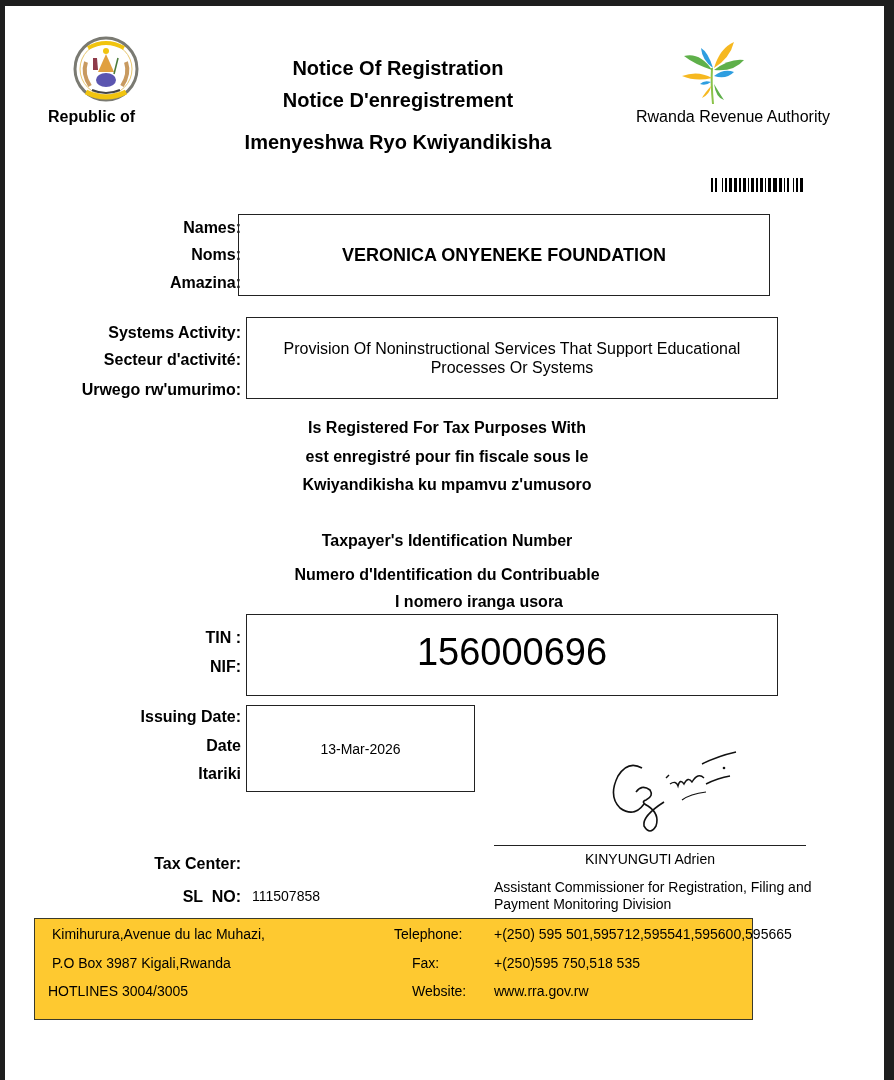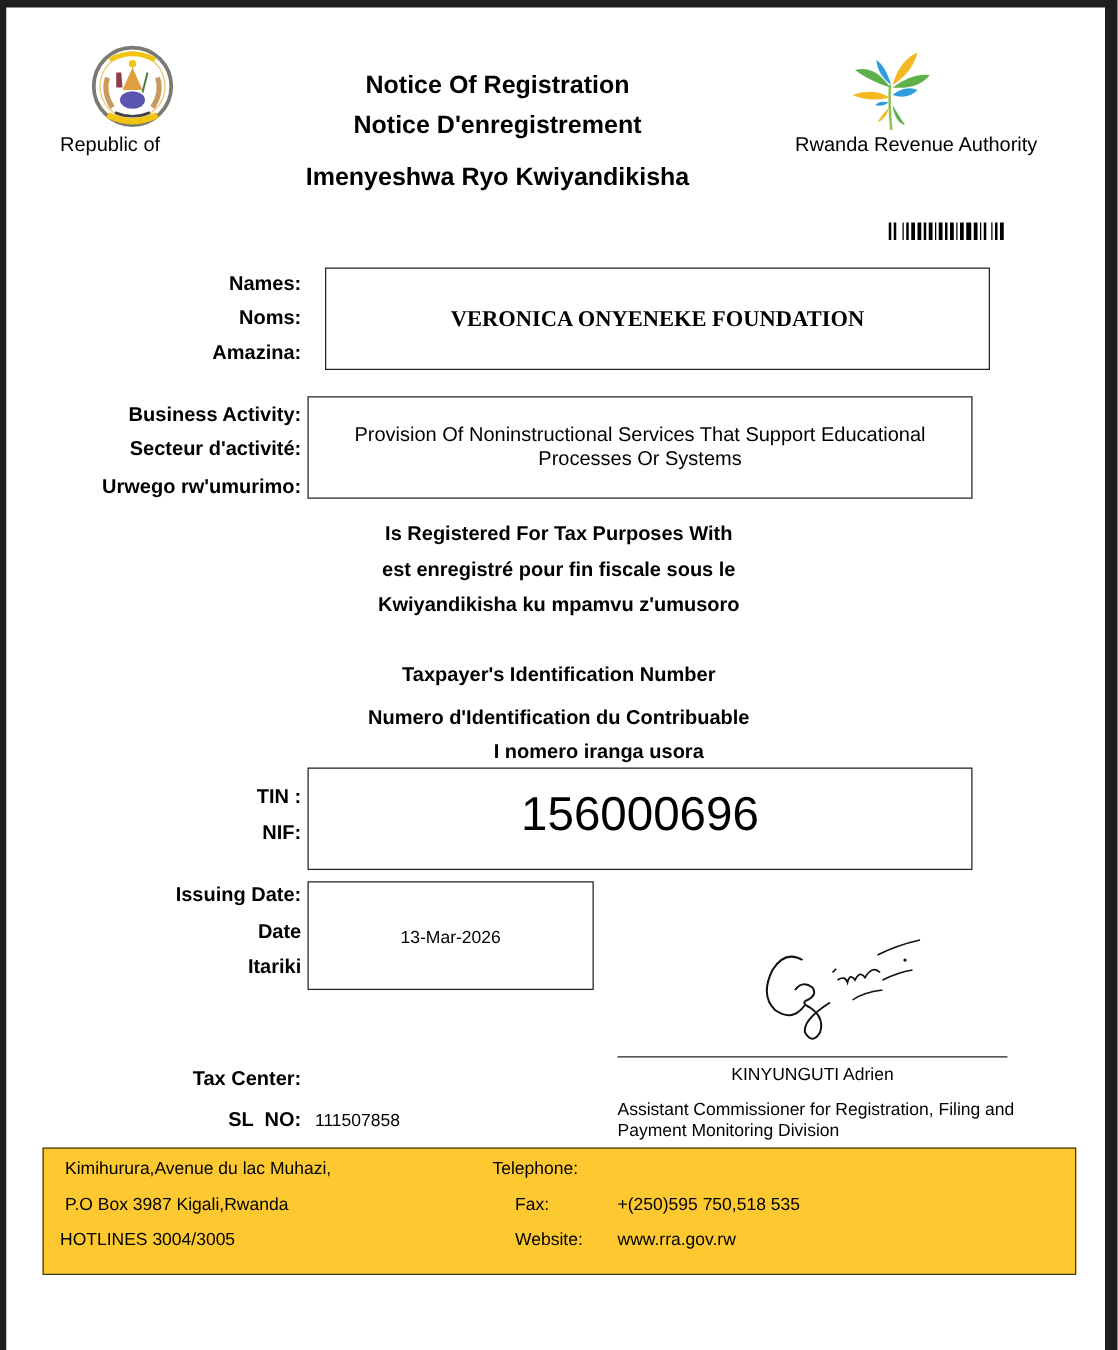--- a/index.html
+++ b/index.html
@@ -7,42 +7,42 @@
     width:894px; height:1080px; position:relative; overflow:hidden;
     background:#1e1e1e;
     font-family:"Liberation Sans", sans-serif; color:#000;
   }
   .page {
     position:absolute; left:5px; top:6px; width:879px; height:1074px;
     background:#ffffff;
   }
   .abs { position:absolute; }
   .coat { left:72px; top:36px; width:68px; height:68px; }
-  .republic { left:48px; top:108px; font-size:16px; }
+  .republic { left:48px; top:108px; font-size:16px;font-weight:bold; }
   .rra-logo { left:678px; top:38px; width:70px; height:70px; }
   .rra-name { left:636px; top:108px; font-size:16px; white-space:nowrap; }
   .title { left:0; width:796px; text-align:center; font-weight:bold; }
   .t1 { top:57px; font-size:20px; }
   .t2 { top:89px; font-size:20px; }
   .t3 { top:131px; font-size:20px; }
   .barcode { left:711px; top:178px; width:121px; height:14px; display:flex; gap:2px; align-items:stretch; }
   .barcode span { background:#000; display:block; }
   .lbl { font-weight:bold; font-size:16px; text-align:right; white-space:nowrap; }
   .box { border:1.5px solid #222; box-sizing:border-box; display:flex; align-items:center; justify-content:center; text-align:center; }
-  .names-box { left:260px; top:214px; width:532px; height:82px; font-size:18px; font-weight:bold;font-family:Liberation Serif, serif; }
+  .names-box { left:238px; top:214px; width:532px; height:82px; font-size:18px; font-weight:bold; }
   .act-box { left:246px; top:317px; width:532px; height:82px; font-size:16px; line-height:19px; padding:0 10px; }
   .center-txt { left:0; width:894px; text-align:center; font-weight:bold; font-size:16px; }
   .tin-box { left:246px; top:614px; width:532px; height:82px; font-size:38px; font-weight:normal; padding-bottom:6px; }
   .date-box { left:246px; top:705px; width:229px; height:87px; font-size:14px; }
   .sig-line { left:494px; top:845px; width:312px; height:0; border-top:1.5px solid #222; }
   .signer { left:494px; top:851px; width:312px; text-align:center; font-size:14px; }
   .signer-title { left:494px; top:879px; width:340px; font-size:14px; line-height:17px; }
   .sl-val { font-size:14px; }
   .footer {
-    left:34px; top:918px; width:827px; height:102px;
+    left:34px; top:918px; width:719px; height:102px;
     background:#fec930; border:1.5px solid #3a3a2a; box-sizing:border-box;
     font-size:14px;
   }
   .frow { position:absolute; white-space:nowrap; }
 </style>
 </head>
 <body>
 
 <div class="page"></div>
 
@@ -108,21 +108,21 @@
     <span style="width:3px"></span>
 </div>
 
 <div class="abs lbl" style="right:653px; top:219px;">Names:</div>
 <div class="abs lbl" style="right:653px; top:246px;">Noms:</div>
 <div class="abs lbl" style="right:653px; top:274px;">Amazina:</div>
 <div class="abs box names-box">
   <span>VERONICA ONYENEKE FOUNDATION</span>
 </div>
 
-<div class="abs lbl" style="right:653px; top:324px;">Business Activity:</div>
+<div class="abs lbl" style="right:653px; top:324px;">Systems Activity:</div>
 <div class="abs lbl" style="right:653px; top:351px;">Secteur d'activité:</div>
 <div class="abs lbl" style="right:653px; top:381px;">Urwego rw'umurimo:</div>
 <div class="abs box act-box">
   <span>Provision Of Noninstructional Services That Support Educational Processes Or Systems</span>
 </div>
 
 <div class="abs center-txt" style="top:419px;">Is Registered For Tax Purposes With</div>
 <div class="abs center-txt" style="top:448px;">est enregistré pour fin fiscale sous le</div>
 <div class="abs center-txt" style="top:476px;">Kwiyandikisha ku mpamvu z'umusoro</div>
 
@@ -161,17 +161,18 @@
 
 <div class="abs lbl" style="right:653px; top:855px;">Tax Center:</div>
 <div class="abs lbl" style="right:653px; top:888px; white-space:pre;">SL  NO:</div>
 <div class="abs sl-val" style="left:252px; top:888px;">111507858</div>
 
 <div class="abs footer">
   <div class="frow" style="left:17px; top:7px;">Kimihurura,Avenue du lac Muhazi,</div>
   <div class="frow" style="left:17px; top:36px;">P.O Box 3987 Kigali,Rwanda</div>
   <div class="frow" style="left:13px; top:64px;">HOTLINES 3004/3005</div>
   <div class="frow" style="left:359px; top:7px;">Telephone:</div>
+  <div class="frow" style="left:459px; top:7px;">+(250) 595 501,595712,595541,595600,595665</div>
   <div class="frow" style="left:377px; top:36px;">Fax:</div>
   <div class="frow" style="left:459px; top:36px;">+(250)595 750,518 535</div>
   <div class="frow" style="left:377px; top:64px;">Website:</div>
   <div class="frow" style="left:459px; top:64px;">www.rra.gov.rw</div>
 </div>
 
 </body></html>

